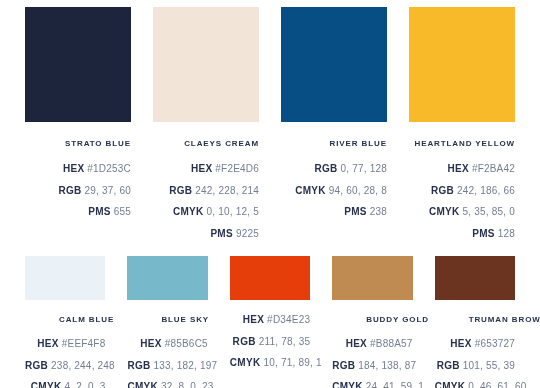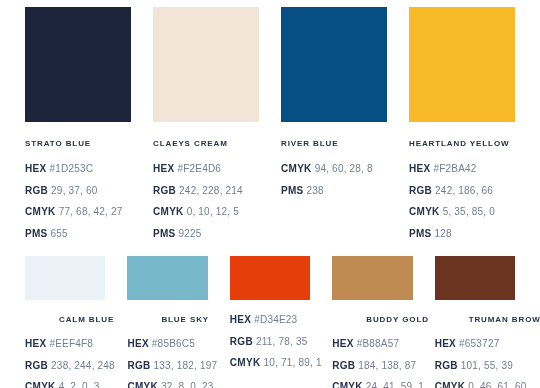--- a/index.html
+++ b/index.html
@@ -17,20 +17,21 @@
     position: relative;
     width: 540px;
     height: 388px;
     box-sizing: border-box;
     padding: 0 25px;
   }
   .palette-row {
     display: flex;
     gap: 22px;
     align-items: flex-start;
+    text-align: right;
   }
   .row-top { padding-top: 7px; }
   .row-bottom { padding-top: 12px; }
 
   .swatch-card {
     flex: 1 1 0;
     min-width: 0;
   }
   .swatch-chip {
     width: 100%;
@@ -77,38 +78,38 @@
 <body>
 
 <div class="sheet">
   <div class="palette-row row-top">
       <div class="swatch-card">
         <div class="swatch-chip chip-outline" style="background: rgb(29, 37, 60);"></div>
         <div class="color-name">STRATO BLUE</div>
         <div class="specs">
           <div class="spec-line"><span class="spec-key">HEX</span><span class="spec-val"> #1D253C</span></div>
           <div class="spec-line"><span class="spec-key">RGB</span><span class="spec-val"> 29, 37, 60</span></div>
-          <div class="spec-line"><span class="spec-key">CMYK</span><span class="spec-val"> 77, 68, 42, 27</span></div>
           <div class="spec-line"><span class="spec-key">PMS</span><span class="spec-val"> 655</span></div>
         </div>
       </div>
       <div class="swatch-card">
         <div class="swatch-chip" style="background: rgb(242, 228, 214);"></div>
         <div class="color-name">CLAEYS CREAM</div>
         <div class="specs">
           <div class="spec-line"><span class="spec-key">HEX</span><span class="spec-val"> #F2E4D6</span></div>
           <div class="spec-line"><span class="spec-key">RGB</span><span class="spec-val"> 242, 228, 214</span></div>
           <div class="spec-line"><span class="spec-key">CMYK</span><span class="spec-val"> 0, 10, 12, 5</span></div>
           <div class="spec-line"><span class="spec-key">PMS</span><span class="spec-val"> 9225</span></div>
         </div>
       </div>
       <div class="swatch-card">
         <div class="swatch-chip" style="background: rgb(6, 78, 132);"></div>
         <div class="color-name">RIVER BLUE</div>
         <div class="specs">
+          <div class="spec-line"><span class="spec-key">RGB</span><span class="spec-val"> 0, 77, 128</span></div>
           <div class="spec-line"><span class="spec-key">CMYK</span><span class="spec-val"> 94, 60, 28, 8</span></div>
           <div class="spec-line"><span class="spec-key">PMS</span><span class="spec-val"> 238</span></div>
         </div>
       </div>
       <div class="swatch-card">
         <div class="swatch-chip" style="background: rgb(249, 186, 42);"></div>
         <div class="color-name">HEARTLAND YELLOW</div>
         <div class="specs">
           <div class="spec-line"><span class="spec-key">HEX</span><span class="spec-val"> #F2BA42</span></div>
           <div class="spec-line"><span class="spec-key">RGB</span><span class="spec-val"> 242, 186, 66</span></div>

